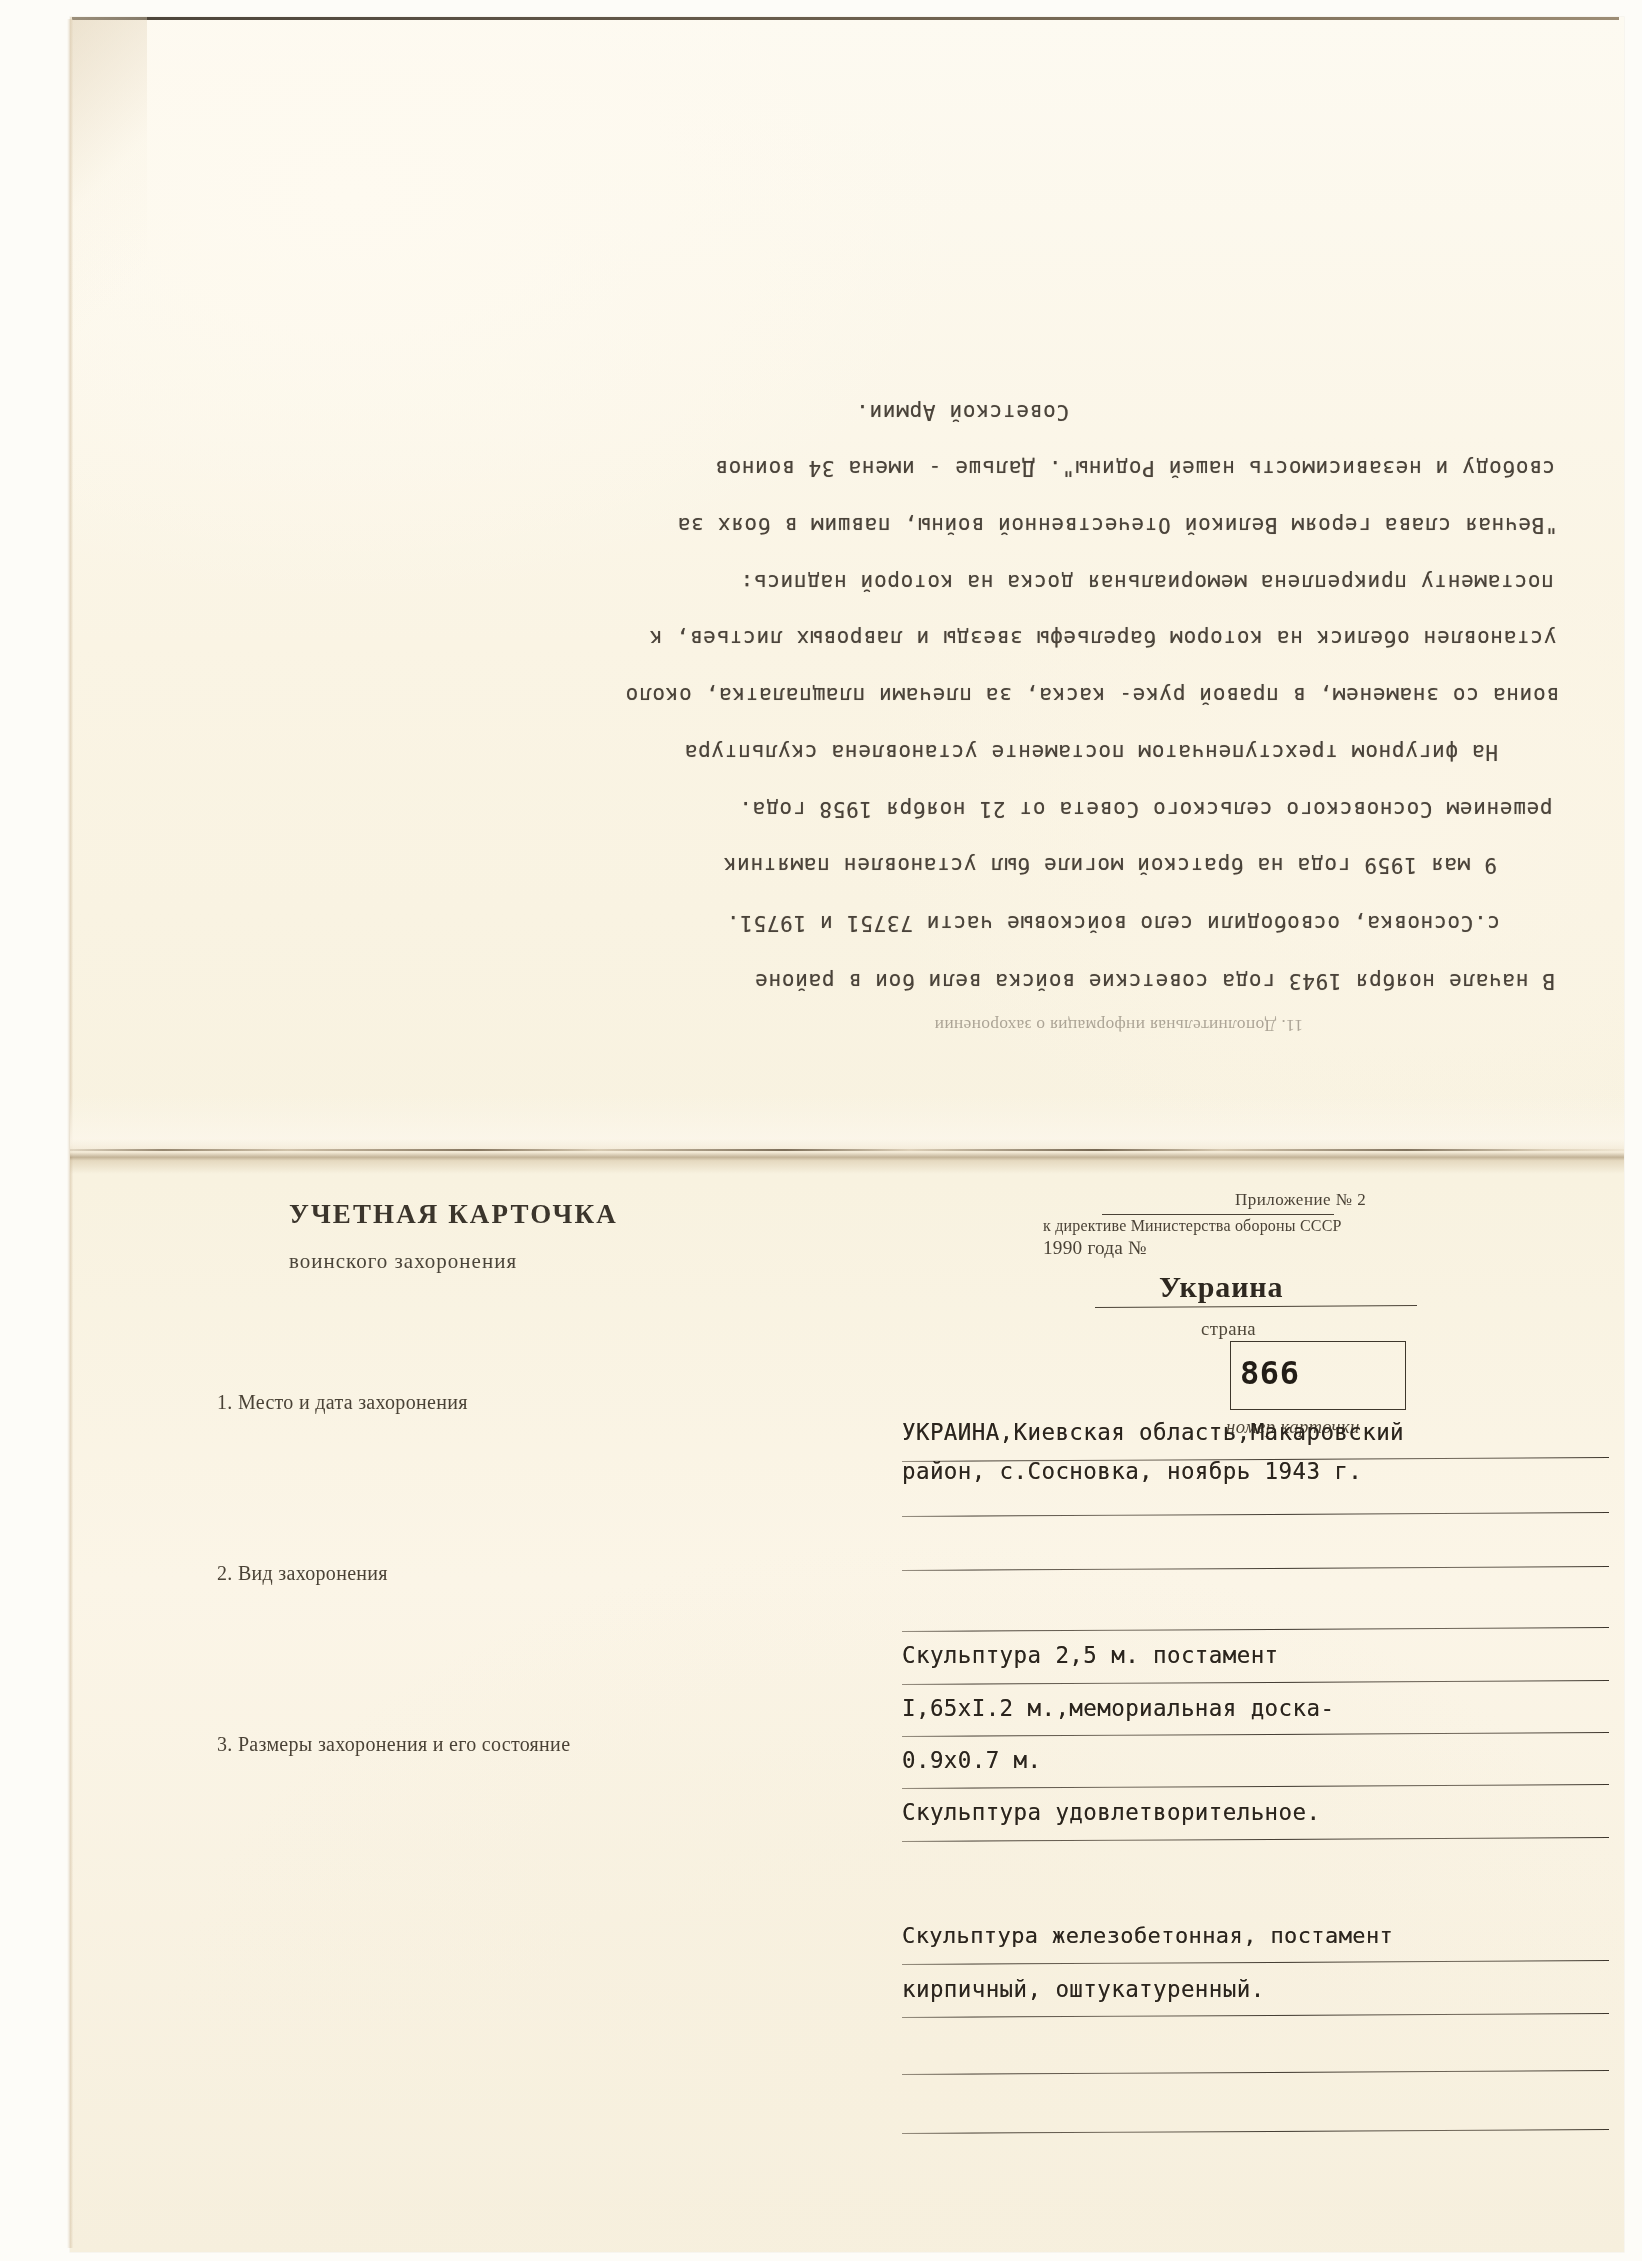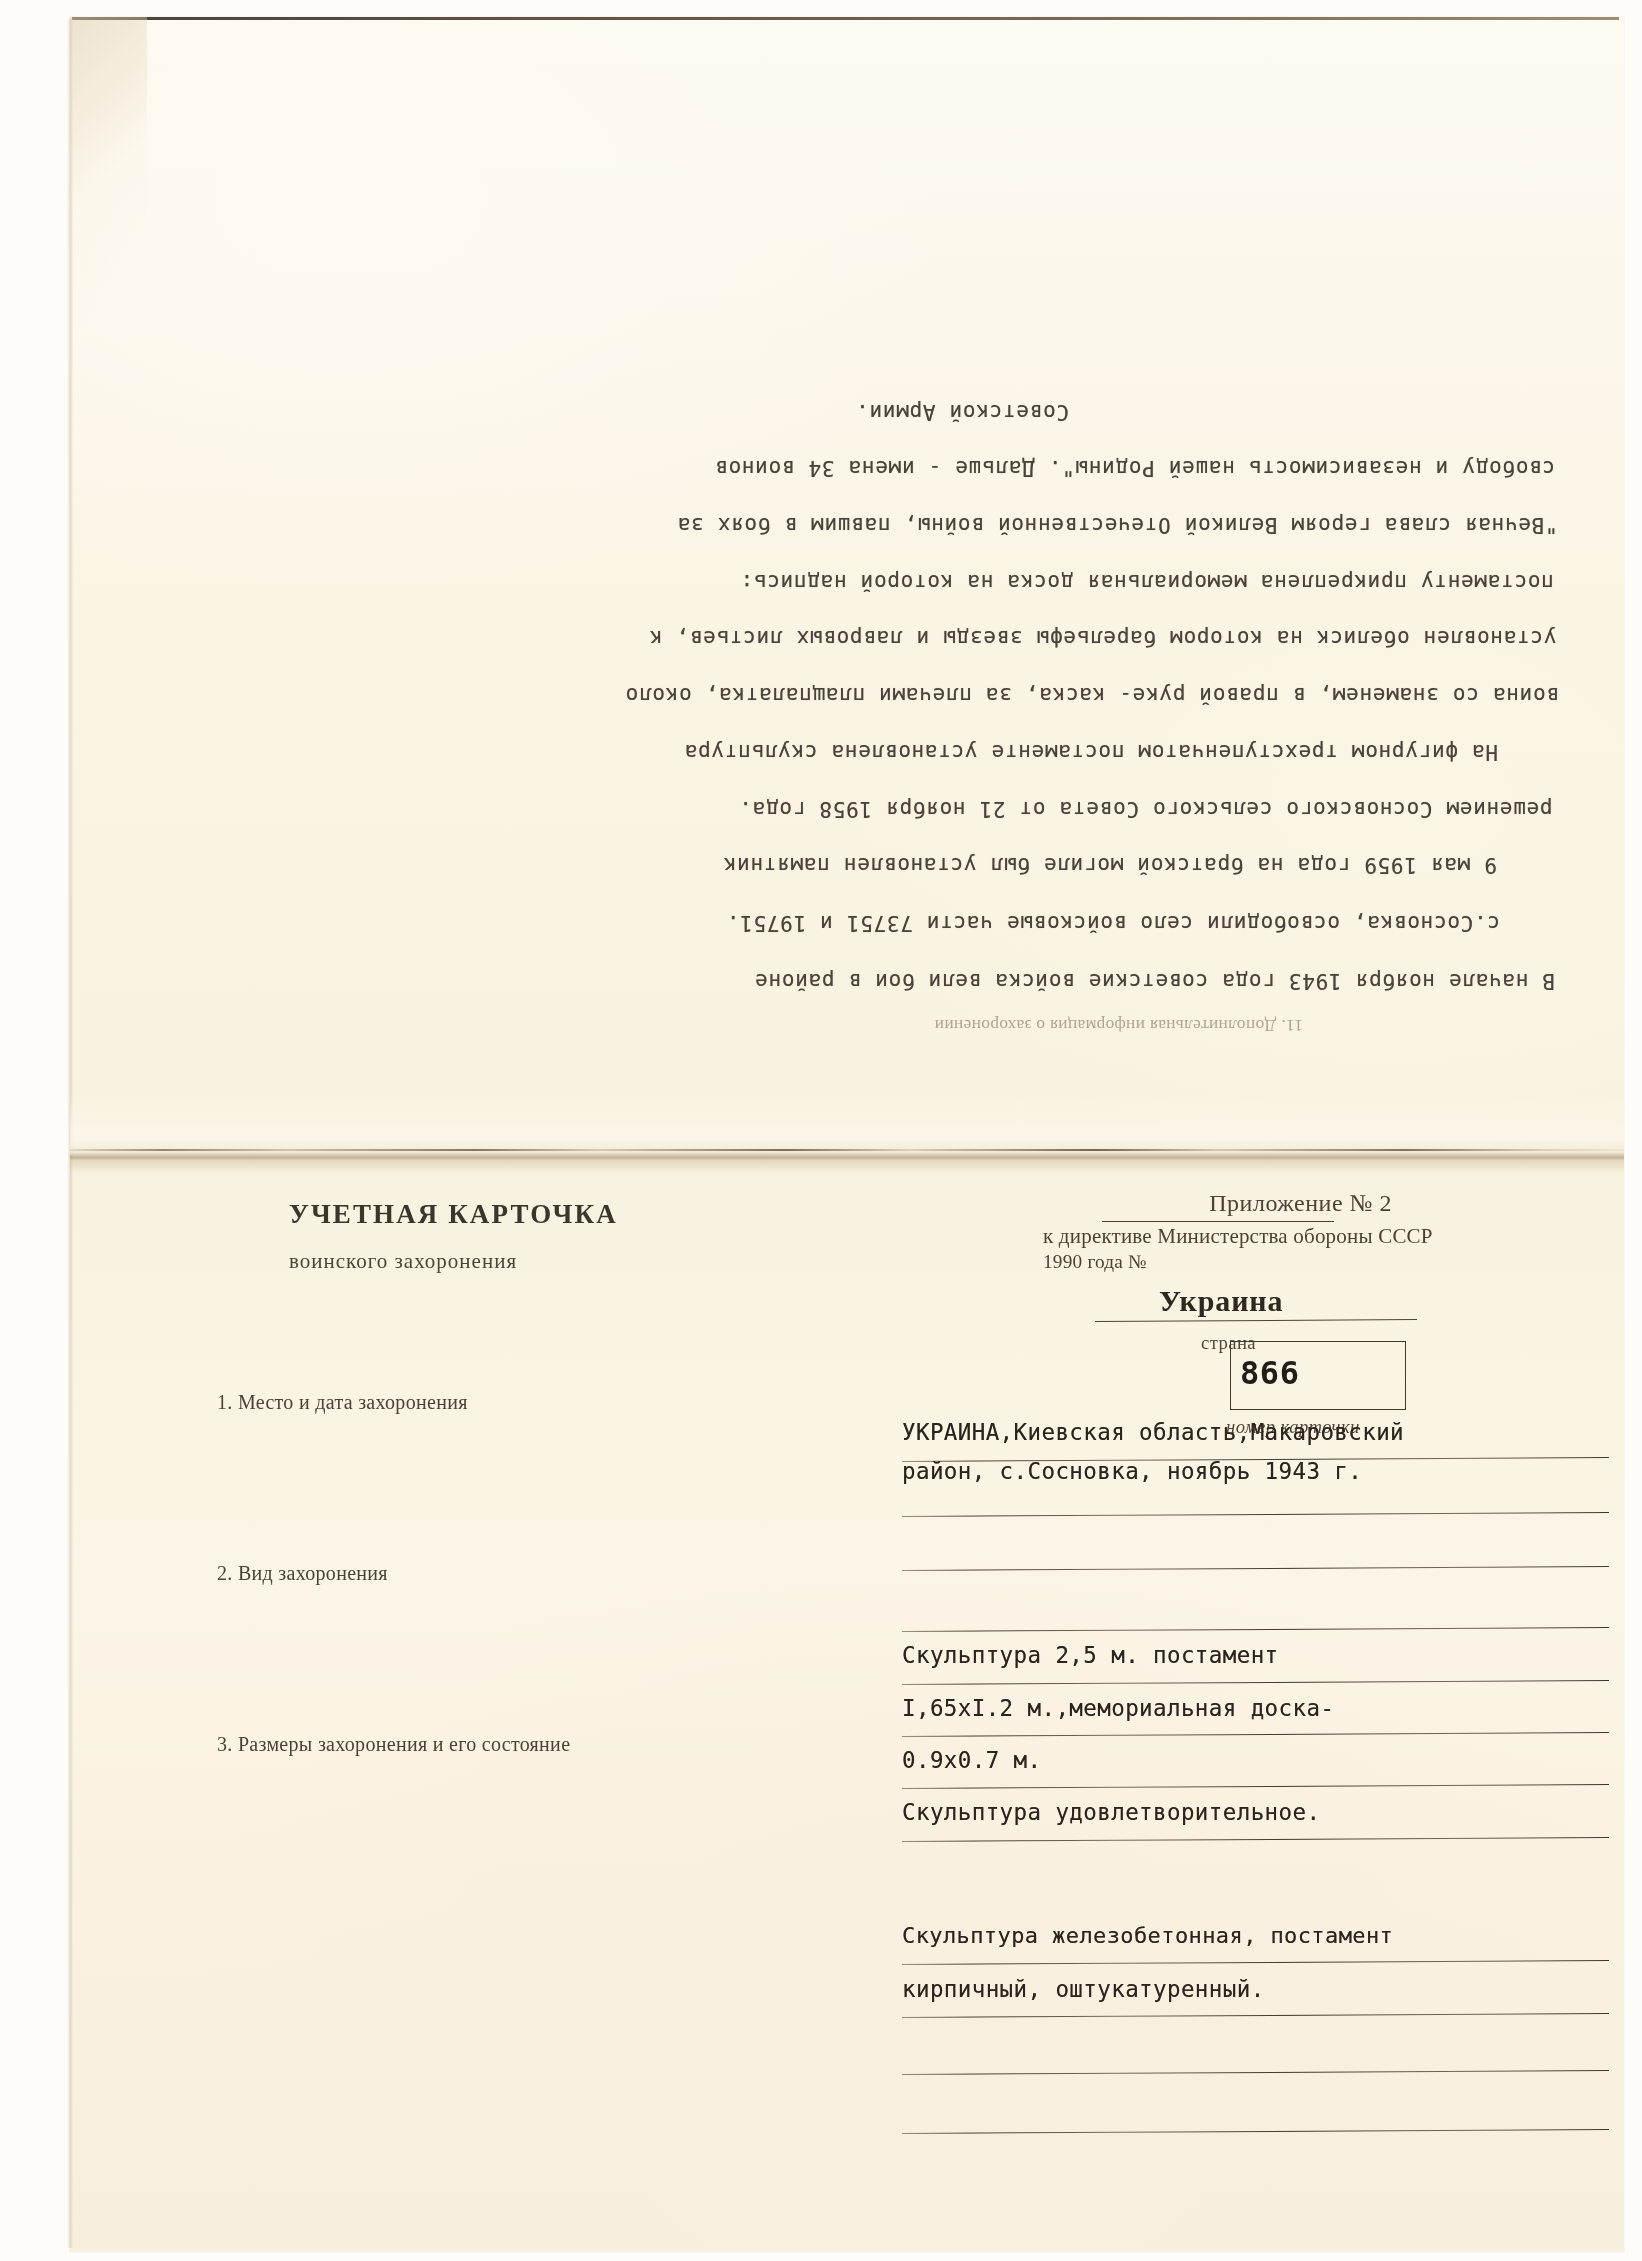--- a/index.html
+++ b/index.html
@@ -146,31 +146,31 @@
 
   .appendix-block {
     position: absolute;
     left: 973px;
     top: 18px;
     width: 496px;
     text-align: left;
     color: #4a4236;
   }
   .appendix-line1 {
-    font-size: 24px;
+    font-size: 17px;
     letter-spacing: 0.5px;
     text-align: center;
     padding-left: 19.3px;
   }
   .appendix-rule {
     width: 232px;
     margin: 3.9px 0 2.6px 59px;
     border-bottom: 1.5px solid #4a4236;
   }
-  .appendix-line2 { font-size: 21px; letter-spacing: 0.2px; }
+  .appendix-line2 { font-size: 16px; letter-spacing: 0.2px; }
   .appendix-line3 { font-size: 19.3px; letter-spacing: 0.2px; margin-top: 1.9px; }
 
   .country-name {
     margin: 10.3px 0 0 116px;
     font-family: "Liberation Serif","DejaVu Serif",serif;
     font-size: 30px;
     font-weight: 700;
     letter-spacing: 0.9px;
     color: #2e2820;
   }

